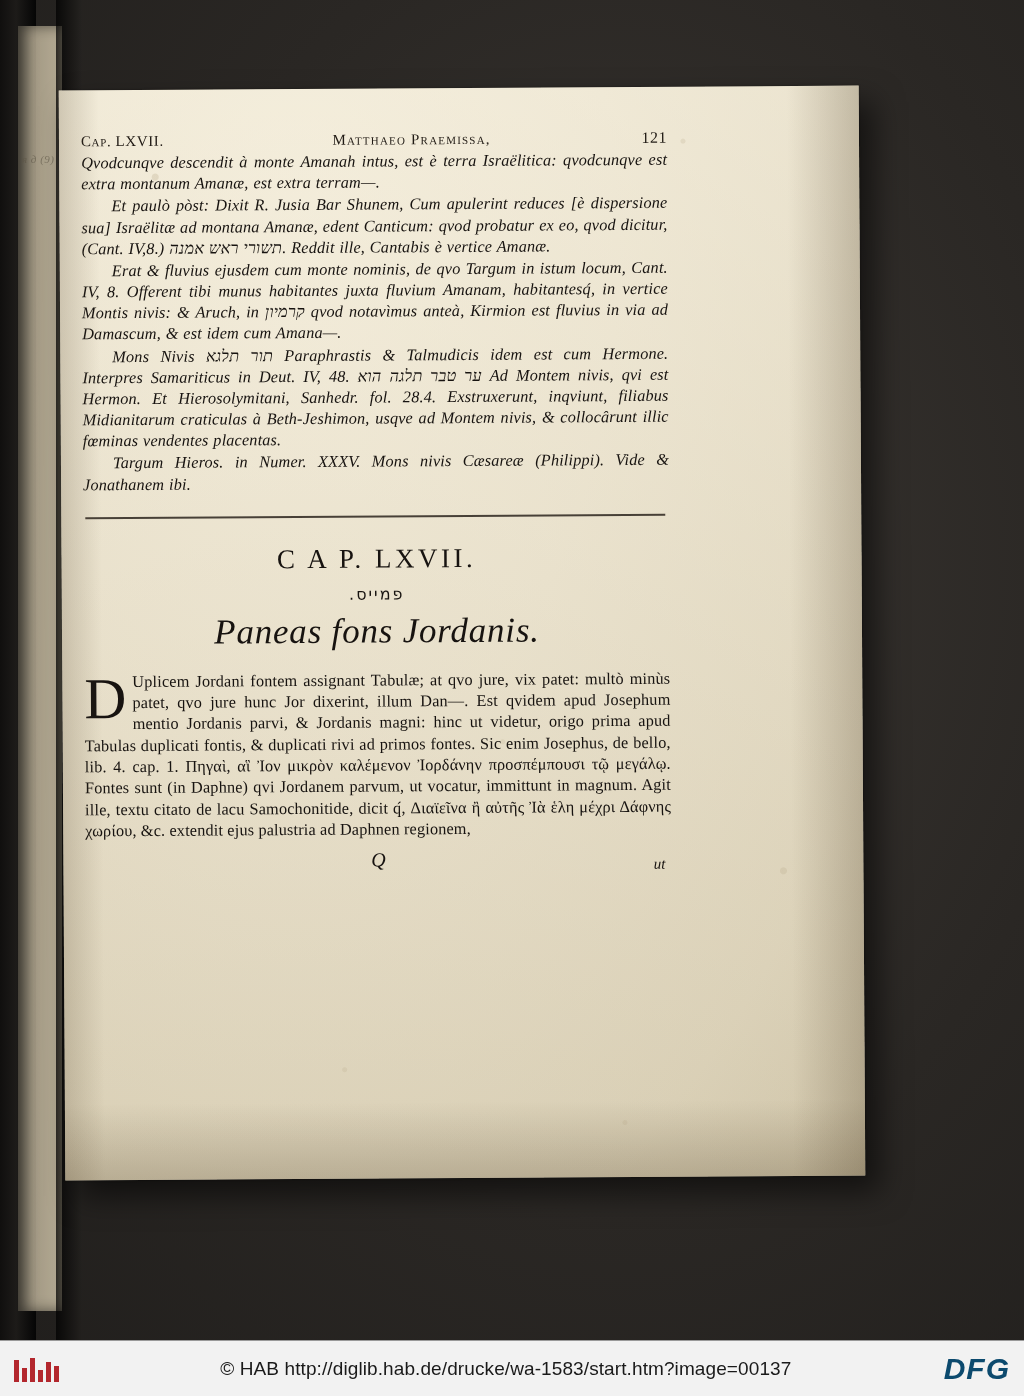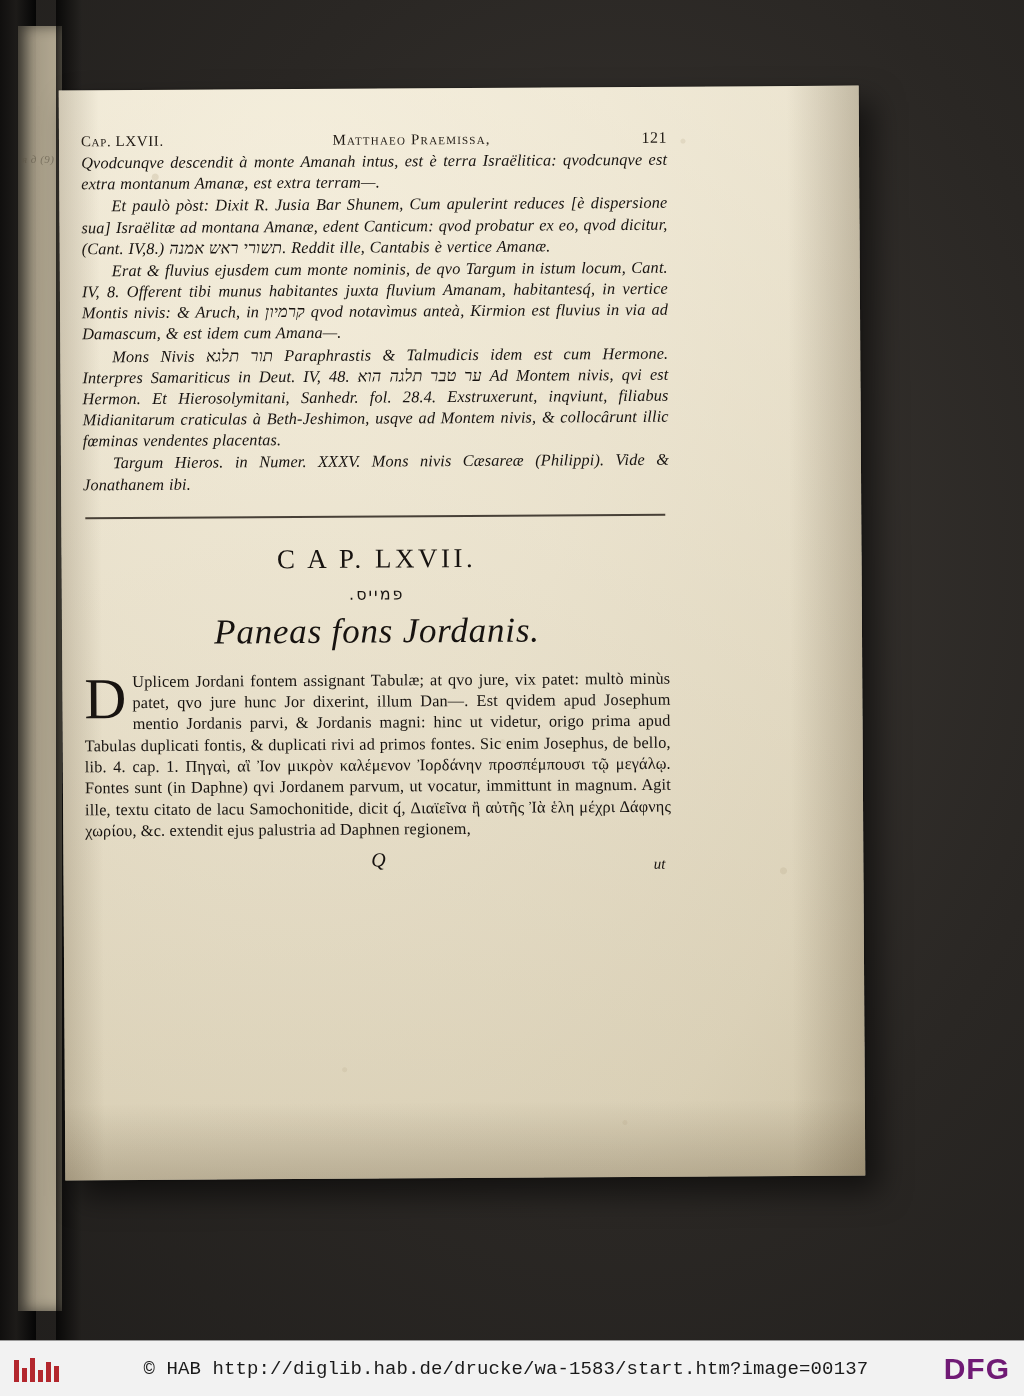--- a/index.html
+++ b/index.html
@@ -214,42 +214,43 @@
     background: #f2f2f2;
     border-top: 1px solid #9a9a9a;
     display: flex;
     align-items: center;
     box-sizing: border-box;
     padding: 0 14px;
   }
   #footer-credit {
     flex: 1;
     text-align: center;
-    font-family: Liberation Mono, monospace;
+    font-family: Liberation Sans, sans-serif;
     font-size: 19px;
     color: #1a1a1a;
     letter-spacing: .1px;
   }
   #hab-logo {
     width: 54px; height: 26px;
     display: flex;
     align-items: flex-end;
     gap: 3px;
   }
   #hab-logo i {
     display: block;
     width: 5px;
     background: #b3272d;
   }
   #dfg-logo {
     font-family: "Liberation Sans", sans-serif;
     font-weight: bold;
     font-size: 30px;
-    color: #701a75;
+    color: #0c4a6e;
     letter-spacing: 1px;
+    font-style: italic;
   }
 </style>
 </head>
 <body>
 
 <div id="scan-bg"></div>
 
 <div id="binding-strip"></div>
 <div id="facing-page">
   <div class="ghost-text">я д (9)</div>

